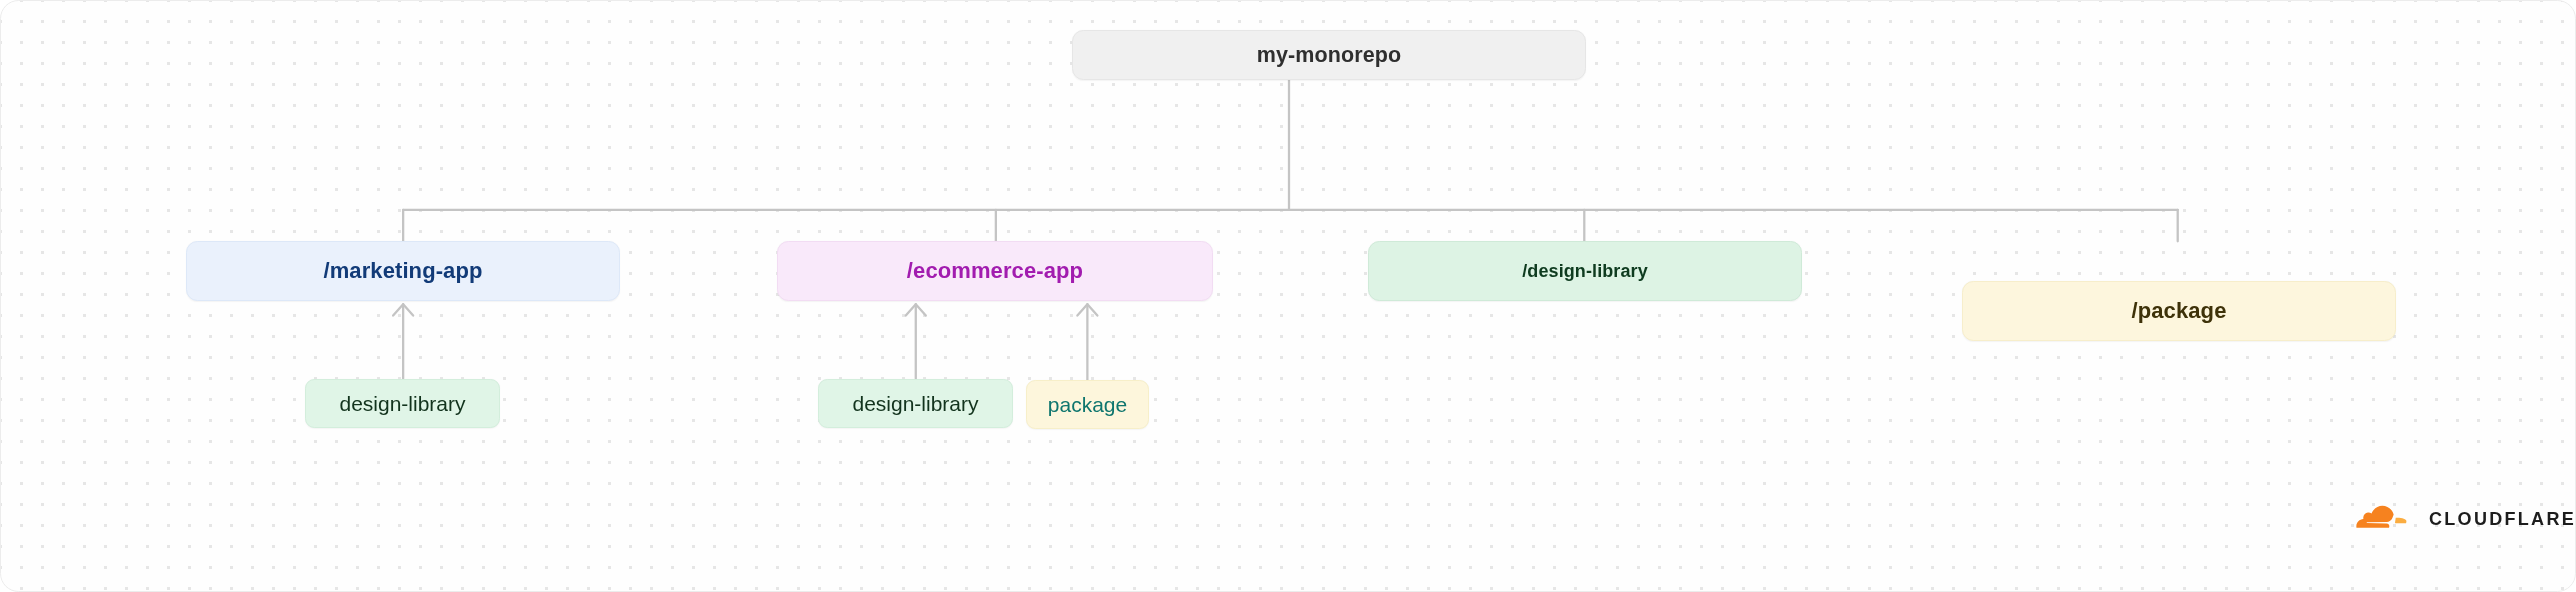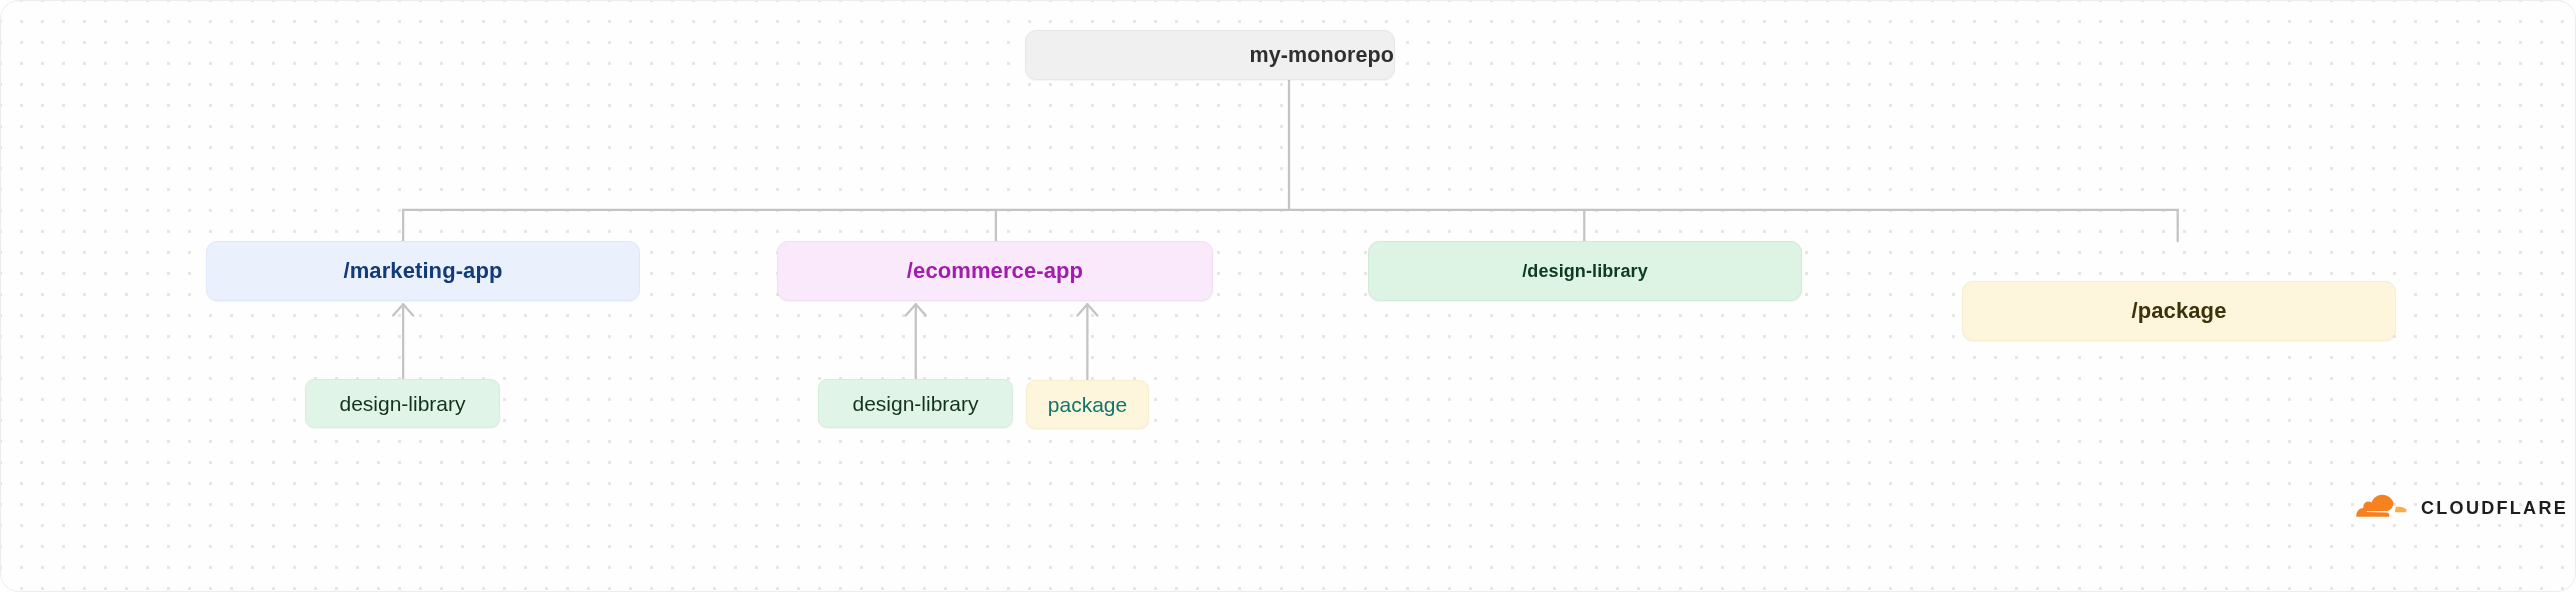--- a/index.html
+++ b/index.html
@@ -26,26 +26,26 @@
   .node{
     position:absolute;
     box-sizing:border-box;
     border-radius:11.4px;
     display:flex;align-items:center;justify-content:center;
     font-weight:bold;
     letter-spacing:0.1px;
     box-shadow:0 0.7px 1.4px rgba(0,0,0,.045);
   }
   .node-root{
-    left:1024px;top:29px;width:370px;height:50px;
-    background:#f0f0f0;border:1.1px solid #e6e6e6;color:#2f2f2f;font-size:21.5px;justify-content:flex-end;
+    left:1071px;top:29px;width:514px;height:50px;
+    background:#f0f0f0;border:1.1px solid #e6e6e6;color:#2f2f2f;font-size:21.5px;
   }
   .node-marketing{
     left:185px;top:240px;width:434px;height:60px;
-    background:#eaf1fc;border:1.1px solid #dde8f8;color:#123b78;font-size:22px;margin-left:20px;
+    background:#eaf1fc;border:1.1px solid #dde8f8;color:#123b78;font-size:22px;
   }
   .node-ecommerce{
     left:776px;top:240px;width:436px;height:60px;
     background:#f9e9fa;border:1.1px solid #f2dcf3;color:#a21caf;font-size:22px;
   }
   .node-design{
     left:1367px;top:240px;width:434px;height:60px;
     background:#ddf3e4;border:1.1px solid #cfead8;color:#0e3b1f;font-size:18px;
   }
   .node-package{
@@ -62,23 +62,23 @@
     box-shadow:0 0.7px 1.4px rgba(0,0,0,.04);
   }
   .chip-green{background:#e0f5e7;border:1px solid #d3eedc;color:#12331d;}
   .chip-cream{background:#fdf6dc;border:1px solid #f7efc9;color:#0f766e;}
 
   .chip-mk-design{left:304px;top:378px;width:195px;height:49px;}
   .chip-ec-design{left:817px;top:378px;width:195px;height:49px;}
   .chip-ec-package{left:1025px;top:379px;width:123px;height:49px;}
 
   #logo{
-    position:absolute;left:2348px;top:485px;
+    position:absolute;left:2348px;top:496px;
     width:192px;height:43px;
-    display:flex;align-items:center;gap:10px;
+    display:flex;align-items:center;gap:18px;
   }
   #logo .mark{width:62px;height:33px;flex:0 0 auto;}
   #logo .wordmark{
     font-size:18px;font-weight:bold;letter-spacing:2.3px;color:#1d1d1d;
     line-height:1;white-space:nowrap;
   }
 </style>
 </head>
 <body>
 

